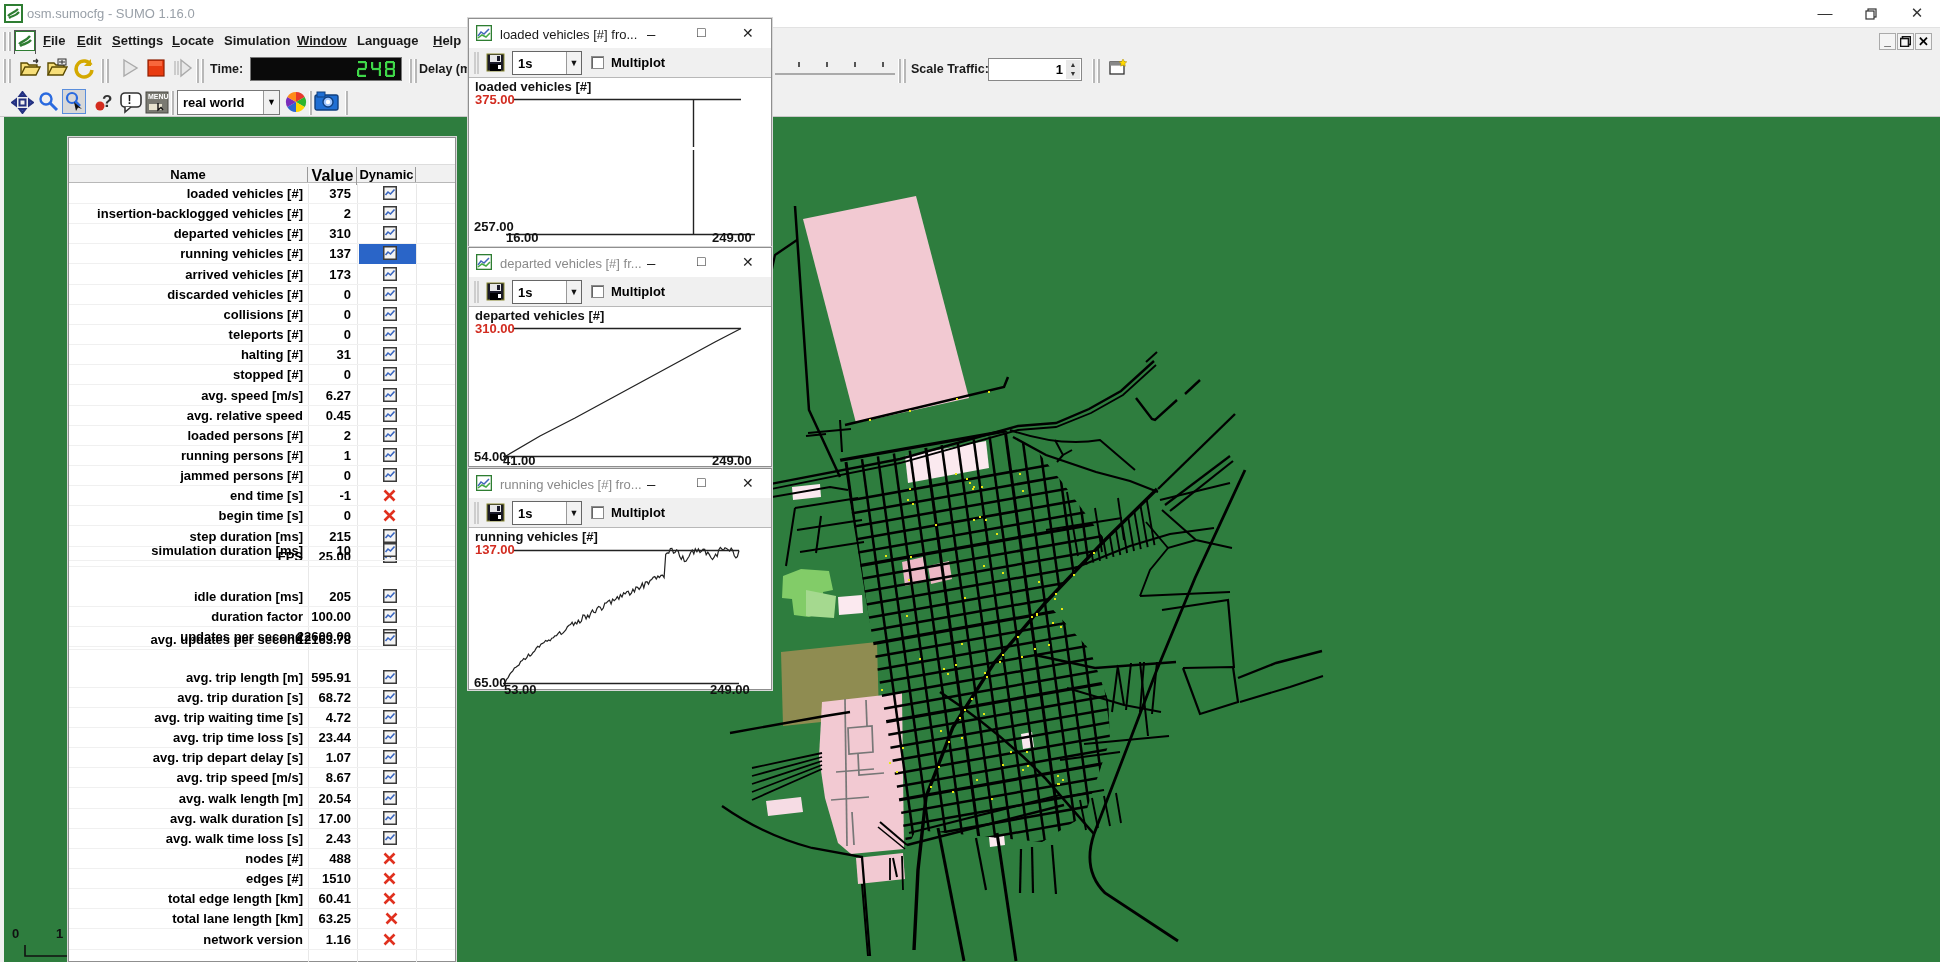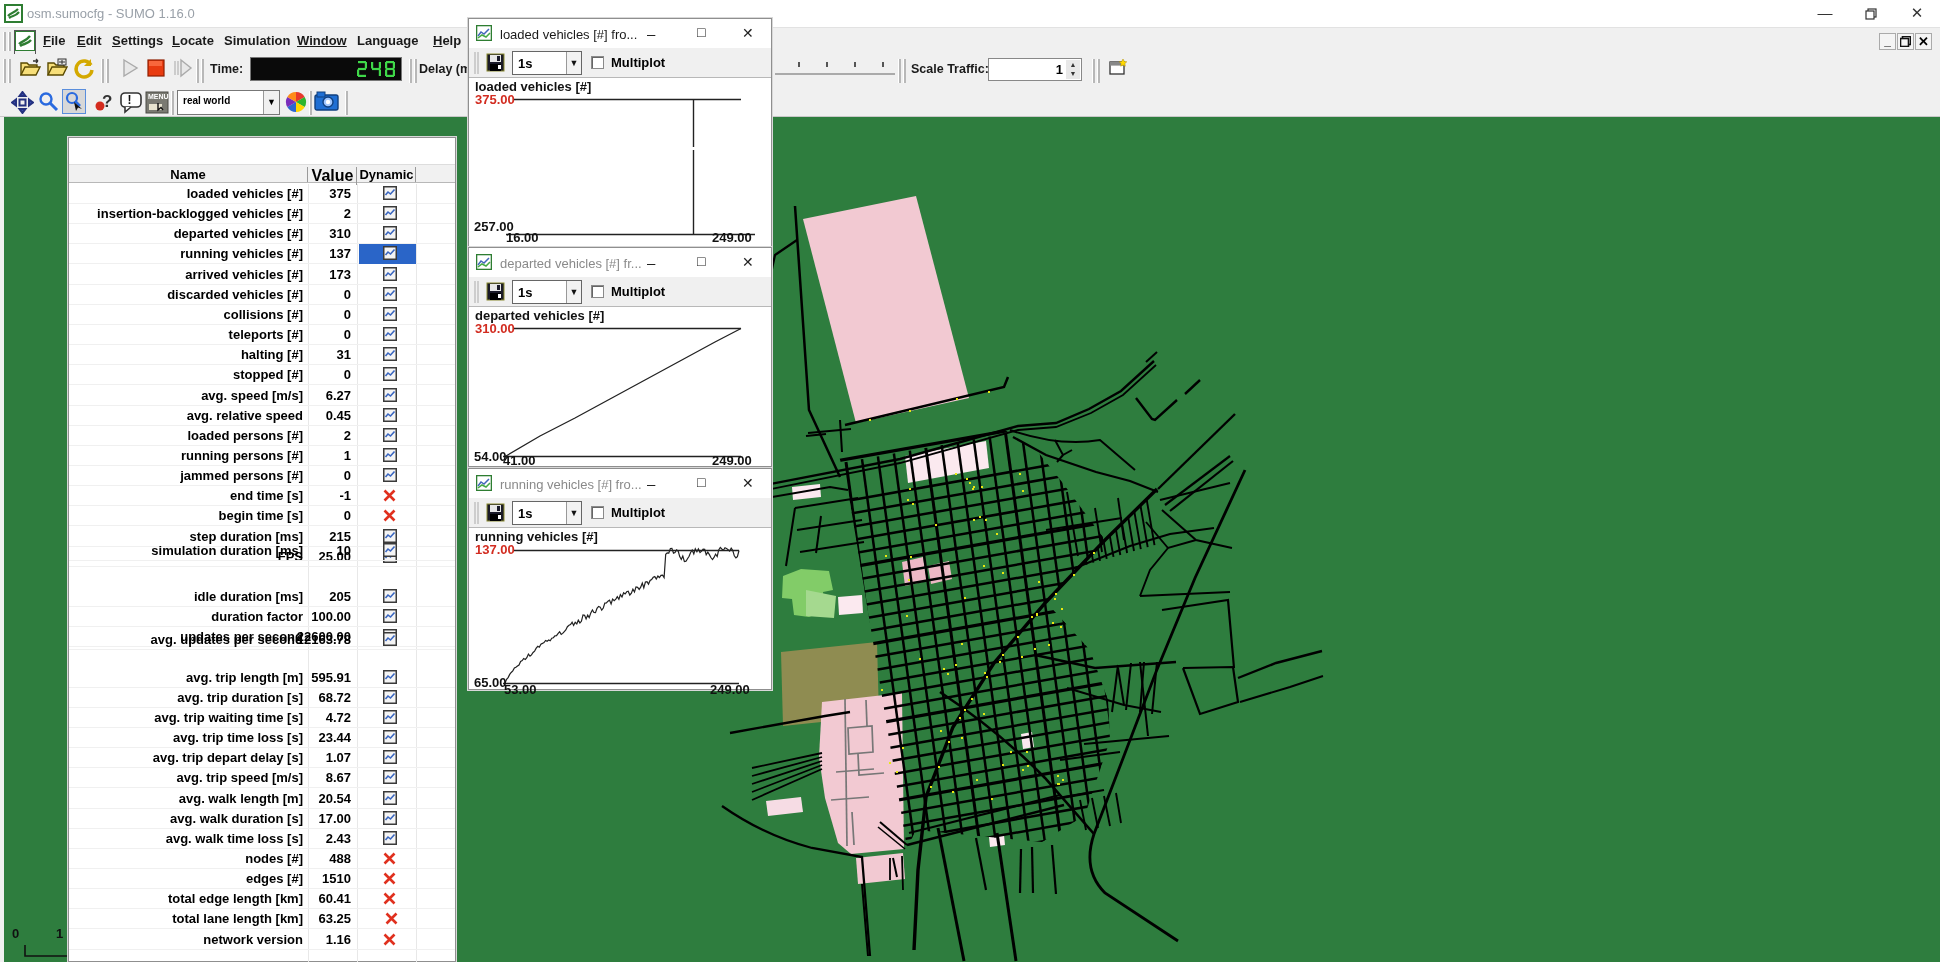--- a/index.html
+++ b/index.html
@@ -201,21 +201,21 @@
         <text x="8.5" y="13" font-size="12" font-weight="bold" fill="#111">!</text>
       </svg></span>
  <span class="tbtn" style="left:145px;"><svg width="24" height="23" viewBox="0 0 24 23">
         <rect x="1" y="1" width="22" height="21" fill="#7a7a72" stroke="#4a4a44"></rect>
         <text x="3" y="8" font-size="7" font-weight="bold" fill="#fff" font-family="Liberation Mono">MENU</text>
         <rect x="4" y="13" width="13" height="6" fill="#e8e4d0"></rect>
         <path d="M13 12 L13 19 L16 16.5 L18 19" stroke="#111" stroke-width="1.4" fill="none"></path>
       </svg></span>
  <span class="grip2" style="left:171px;top:3px;height:24px;"></span>
  <span style="position:absolute;left:177px;top:2px;width:103px;height:25px;background:#fff;border:1px solid #777;">
-   <span style="position:absolute;left:5px;top:4px;font-size:10px;font-weight:bold;">real world</span>
+   <span style="position:absolute;left:5px;top:4px;font-size:13px;font-weight:bold;">real world</span>
    <span style="position:absolute;right:0;top:0;width:16px;height:23px;background:#f0f0f0;border-left:1px solid #999;text-align:center;line-height:23px;font-size:9px;">▼</span>
  </span>
  <span class="tbtn" style="left:285px;"><svg width="22" height="22" viewBox="0 0 22 22">
         <circle cx="11" cy="11" r="10" fill="#ddd"></circle>
         <g>
           <path d="M11 11 L11 1 A10 10 0 0 1 19.66 6 Z" fill="#e8392c"></path>
           <path d="M11 11 L19.66 6 A10 10 0 0 1 19.66 16 Z" fill="#2db52d"></path>
           <path d="M11 11 L19.66 16 A10 10 0 0 1 11 21 Z" fill="#ffd500"></path>
           <path d="M11 11 L11 21 A10 10 0 0 1 2.34 16 Z" fill="#2d66d0"></path>
           <path d="M11 11 L2.34 16 A10 10 0 0 1 2.34 6 Z" fill="#7a2dbb"></path>

